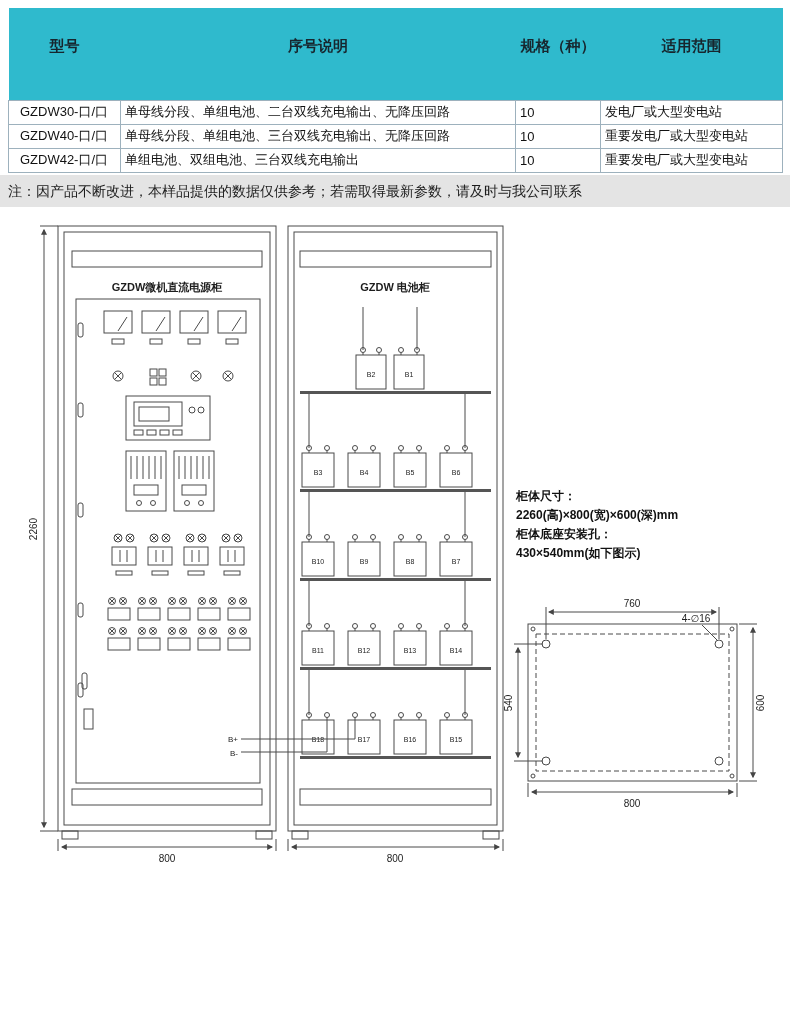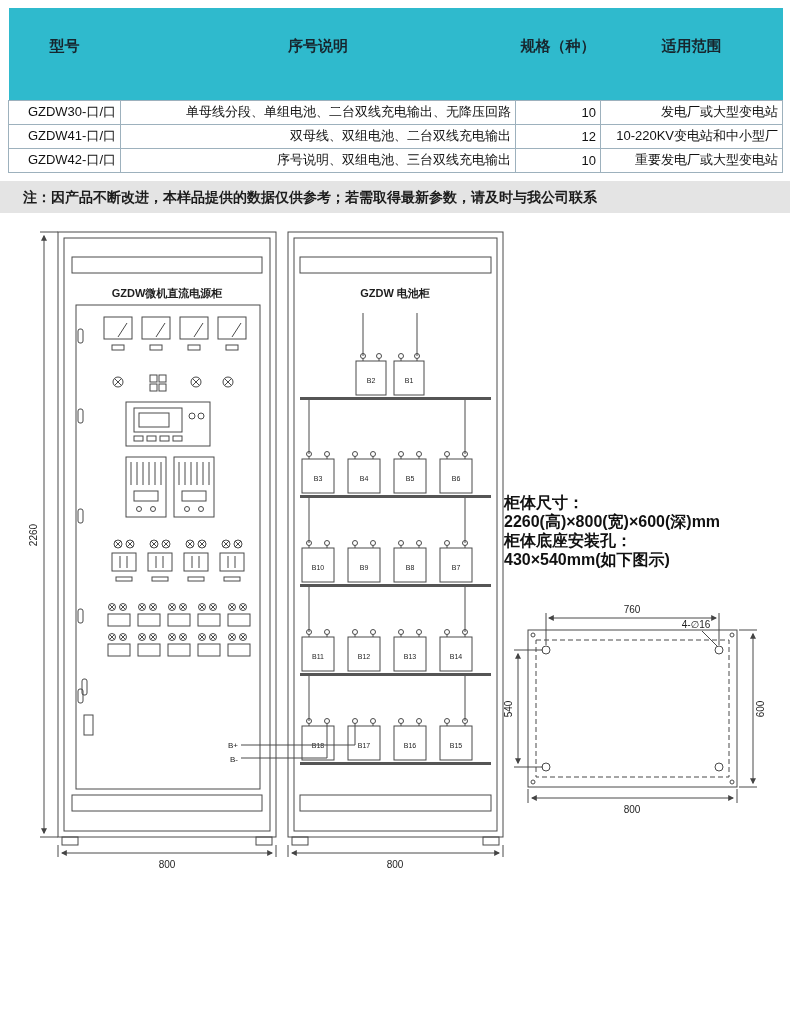--- a/index.html
+++ b/index.html
@@ -7,43 +7,43 @@
   .page { width:790px; height:1036px; background:#ffffff; margin:0 auto; position:relative; overflow:hidden; }
 
   .spec-table { border-collapse:collapse; table-layout:fixed; width:774px; margin:8px 8px 0; }
   .spec-table th {
     background: var(--hdr, #2fbacd);
     height:92px; vertical-align:middle; text-align:center;
     font-size:15px; font-weight:bold; color:#17262e; padding-bottom:14px;
   }
   .spec-table td {
     border:1px solid #9db1bd; height:24px; font-size:13px; color:#111;
-    text-align:right; padding:0 4px; white-space:nowrap; overflow:hidden;
+    text-align:left; padding:0 4px; white-space:nowrap; overflow:hidden;
   }
-  td.c-model { text-align:right; padding-left:3px; }
+  td.c-model { text-align:center; padding-left:3px; }
 
   .note {
-    margin-top:8px; background: var(--notebg, #e4e4e4);
-    height:32px; line-height:32px; font-size:14px; font-weight:bold;
-    color:#1c1c1c; padding-left:23px; white-space:nowrap; overflow:hidden;
+    margin-top:2px; background: var(--notebg, #e4e4e4);
+    height:32px; line-height:32px; font-size:14px; font-weight:normal;
+    color:#1c1c1c; padding-left:8px; white-space:nowrap; overflow:hidden;
   }
 
   .diagram { position:relative; height:660px; margin-top:4px; background:#fff; }
   .diag-svg { position:absolute; left:0; top:0; }
   .st { fill:none; stroke:#4a4a4a; stroke-width:1; }
   .dash { stroke-dasharray:5 3; }
   .diag-svg text { font-family:"Liberation Sans","DejaVu Sans",sans-serif; fill:#1d1d1d; }
   .ttl  { font-size:11px; font-weight:bold; text-anchor:middle; }
   .dim  { font-size:10px; text-anchor:middle; }
   .blbl { font-size:7px; text-anchor:middle; }
   .bus  { font-size:8px; text-anchor:end; }
 
   .dims-text {
-    position:absolute; left:504px; top:276px;
-    font-size:16px; font-weight:bold; color:#111; line-height:19px;
+    position:absolute; left:516px; top:276px;
+    font-size:12px; font-weight:bold; color:#111; line-height:19px;
   }
 </style>
 </head>
 <body>
 
 <div class="page">
 
   <table class="spec-table">
     <colgroup>
         <col style="width:112px">
@@ -60,28 +60,28 @@
       </tr>
     </thead>
     <tbody id="spec-body">
         <tr>
           <td class="c-model">GZDW30-口/口</td>
           <td class="c-desc">单母线分段、单组电池、二台双线充电输出、无降压回路</td>
           <td class="c-spec">10</td>
           <td class="c-range">发电厂或大型变电站</td>
         </tr>
         <tr>
-          <td class="c-model">GZDW41-口/口</td>
-          <td class="c-desc">双母线、双组电池、二台双线充电输出</td>
-          <td class="c-spec">12</td>
-          <td class="c-range">10-220KV变电站和中小型厂</td>
+          <td class="c-model">GZDW40-口/口</td>
+          <td class="c-desc">单母线分段、单组电池、三台双线充电输出、无降压回路</td>
+          <td class="c-spec">10</td>
+          <td class="c-range">重要发电厂或大型变电站</td>
         </tr>
         <tr>
           <td class="c-model">GZDW42-口/口</td>
-          <td class="c-desc">序号说明、双组电池、三台双线充电输出</td>
+          <td class="c-desc">单组电池、双组电池、三台双线充电输出</td>
           <td class="c-spec">10</td>
           <td class="c-range">重要发电厂或大型变电站</td>
         </tr>
       </tbody>
   </table>
 
   <div class="note">注：因产品不断改进，本样品提供的数据仅供参考；若需取得最新参数，请及时与我公司联系</div>
 
   <div class="diagram">
     <svg class="diag-svg" width="790" height="660" viewBox="0 0 790 660">

